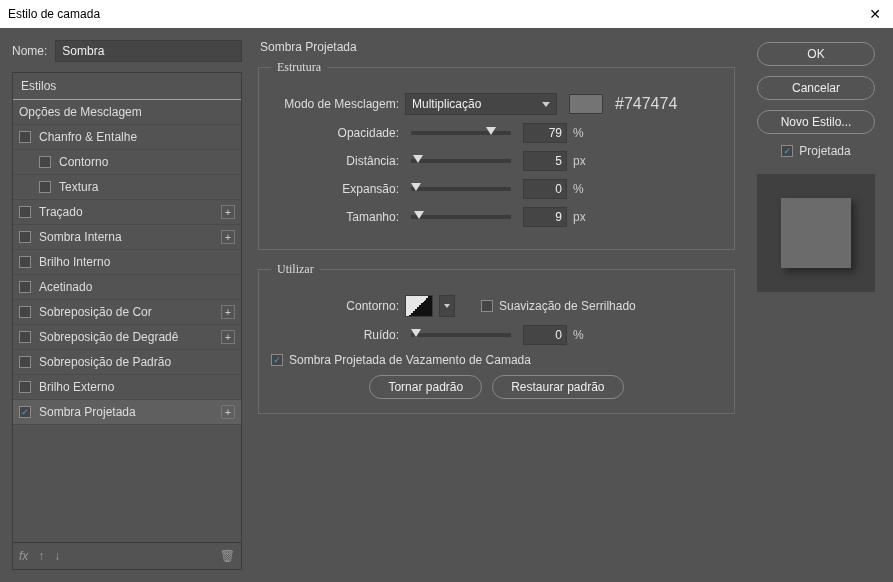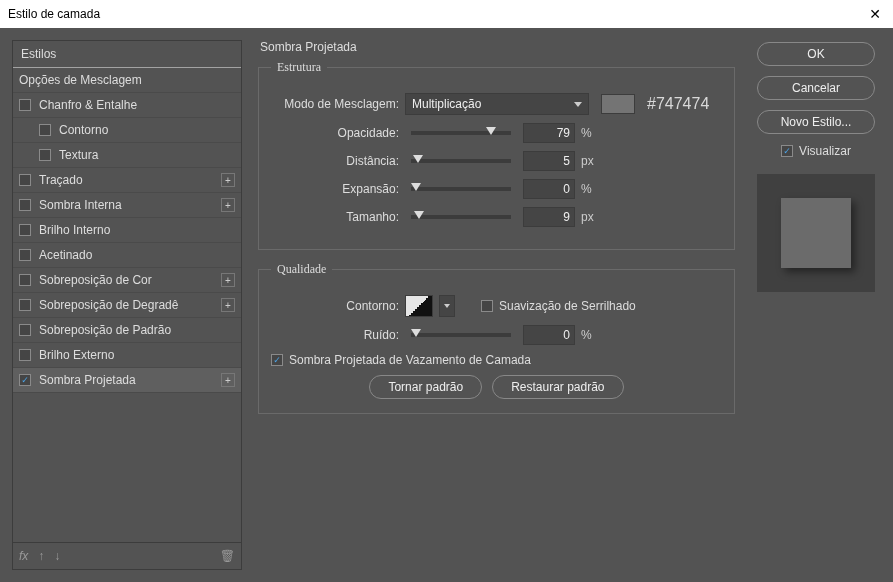--- a/index.html
+++ b/index.html
@@ -23,27 +23,27 @@
 .style-item .plus { position: absolute; right: 6px; width: 14px; height: 14px; border: 1px solid #777; display: flex; align-items: center; justify-content: center; font-size: 10px; color: #ccc; }
 .styles-footer { display: flex; align-items: center; gap: 10px; padding: 6px; border-top: 1px solid #3c3c3c; color: #999; font-size: 12px; }
 .styles-footer .spacer { flex: 1; }
 .styles-footer .icon { cursor: pointer; font-size: 12px; }
 .center-col { flex: 1; color: #ddd; font-size: 12px; }
 .section-title { margin: 0 0 4px 6px; font-size: 12px; }
 fieldset { border: 1px solid #6a6a6a; margin: 6px 4px 12px 4px; padding: 10px 12px 14px 12px; }
 fieldset legend { padding: 0 6px; color: #ddd; font-size: 12px; font-family: Liberation Serif, serif; }
 .row { display: flex; align-items: center; margin: 8px 0; gap: 6px; }
 .row .lbl { width: 128px; text-align: right; }
-.select { background: #454545; border: 1px solid #3c3c3c; color: #eee; font-size: 12px; padding: 2px 20px 2px 6px; height: 22px; position: relative; width: 184px; display: flex; align-items: center; }
+.select { background: #454545; border: 1px solid #3c3c3c; color: #eee; font-size: 12px; padding: 2px 20px 2px 6px; height: 22px; position: relative; width: 152px; display: flex; align-items: center; }
 .select::after { content: ""; position: absolute; right: 6px; top: 8px; border-left: 4px solid transparent; border-right: 4px solid transparent; border-top: 5px solid #ccc; }
 .swatch { width: 34px; height: 20px; background: #747474; border: 1px solid #3c3c3c; margin-left: 6px; }
 .hex { color: #d9d9d9; font-size: 16px; margin-left: 6px; }
 .slider { width: 100px; height: 4px; background: #3c3c3c; position: relative; margin: 0 6px; }
 .slider .thumb { position: absolute; top: -4px; width: 0; height: 0; border-left: 5px solid transparent; border-right: 5px solid transparent; border-top: 8px solid #ddd; }
-.numbox { width: 52px; height: 20px; background: #454545; border: 1px solid #3c3c3c; color: #eee; font-size: 12px; text-align: right; padding: 1px 4px; }
+.numbox { width: 44px; height: 20px; background: #454545; border: 1px solid #3c3c3c; color: #eee; font-size: 12px; text-align: right; padding: 1px 4px; }
 .unit { width: 22px; color: #ccc; }
 .angle-dial { width: 28px; height: 28px; border: 1px solid #888; border-radius: 50%; margin: 0 4px; position: relative; }
 .angle-dial::after { content: ""; position: absolute; width: 10px; height: 1px; background: #bbb; top: 13px; left: 3px; transform: rotate(-30deg); transform-origin: right center; }
 .chkline { display: flex; align-items: center; gap: 6px; }
 .chkline .box { width: 12px; height: 12px; border: 1px solid #8a8a8a; background: #454545; display: inline-flex; align-items: center; justify-content: center; }
 .chkline .box.checked::after { content: "✓"; font-size: 9px; color: #4aa3e8; }
 .contour-sw { width: 28px; height: 22px; background: linear-gradient(135deg, #e6e6e6 50%, #111 50%); border: 1px solid #3c3c3c; }
 .contour-dd { width: 16px; height: 22px; background: #454545; border: 1px solid #3c3c3c; display:flex; align-items:center; justify-content:center; }
 .contour-dd::after { content:""; border-left:3px solid transparent; border-right:3px solid transparent; border-top:4px solid #ccc;}
 .btn { background: #535353; border: 1px solid #888; border-radius: 12px; color: #eee; font-size: 12px; padding: 4px 18px; cursor: pointer; }
@@ -57,20 +57,24 @@
 <body>
 
 <div class="titlebar">
   <span class="title">Estilo de camada</span>
   <span class="close">✕</span>
 </div>
 
 <div class="dialog">
 
   <div class="left-col">
+    <div class="name-row">
+      <label>Nome:</label>
+      <input type="text" value="Sombra" style="">
+    </div>
     <div class="styles-panel">
       <div class="styles-header">Estilos</div>
       <div class="styles-list">
         <div class="style-item">
             <span>Opções de Mesclagem</span>
           </div>
         <div class="style-item">
             <span class="chk"></span>
             <span>Chanfro &amp; Entalhe</span>
           </div>
@@ -175,21 +179,21 @@
         <span class="lbl">Tamanho:</span>
         <div class="slider">
             <div class="thumb" style="left:3px"></div>
           </div>
         <input class="numbox" value="9" style="">
         <span class="unit">px</span>
       </div>
     </fieldset>
 
     <fieldset>
-      <legend>Qualidade</legend>
+      <legend>Utilizar</legend>
       <div class="row">
         <span class="lbl">Contorno:</span>
         <div class="contour-sw"></div>
         <div class="contour-dd"></div>
         <div class="chkline" style="margin-left:20px">
           <span class="box"></span>
           <span>Suavização de Serrilhado</span>
         </div>
       </div>
       <div class="row">
@@ -212,20 +216,20 @@
       </div>
     </fieldset>
   </div>
 
   <div class="right-col">
     <button class="btn">OK</button>
     <button class="btn">Cancelar</button>
     <button class="btn">Novo Estilo...</button>
     <div class="chkline">
       <span class="box checked"></span>
-      <span style="color:#ddd;font-size:12px">Visualizar</span>
+      <span style="color:#ddd;font-size:12px">Projetada</span>
     </div>
     <div class="preview-box">
       <div class="preview-inner"></div>
     </div>
   </div>
 
 </div>
 
 </body></html>

